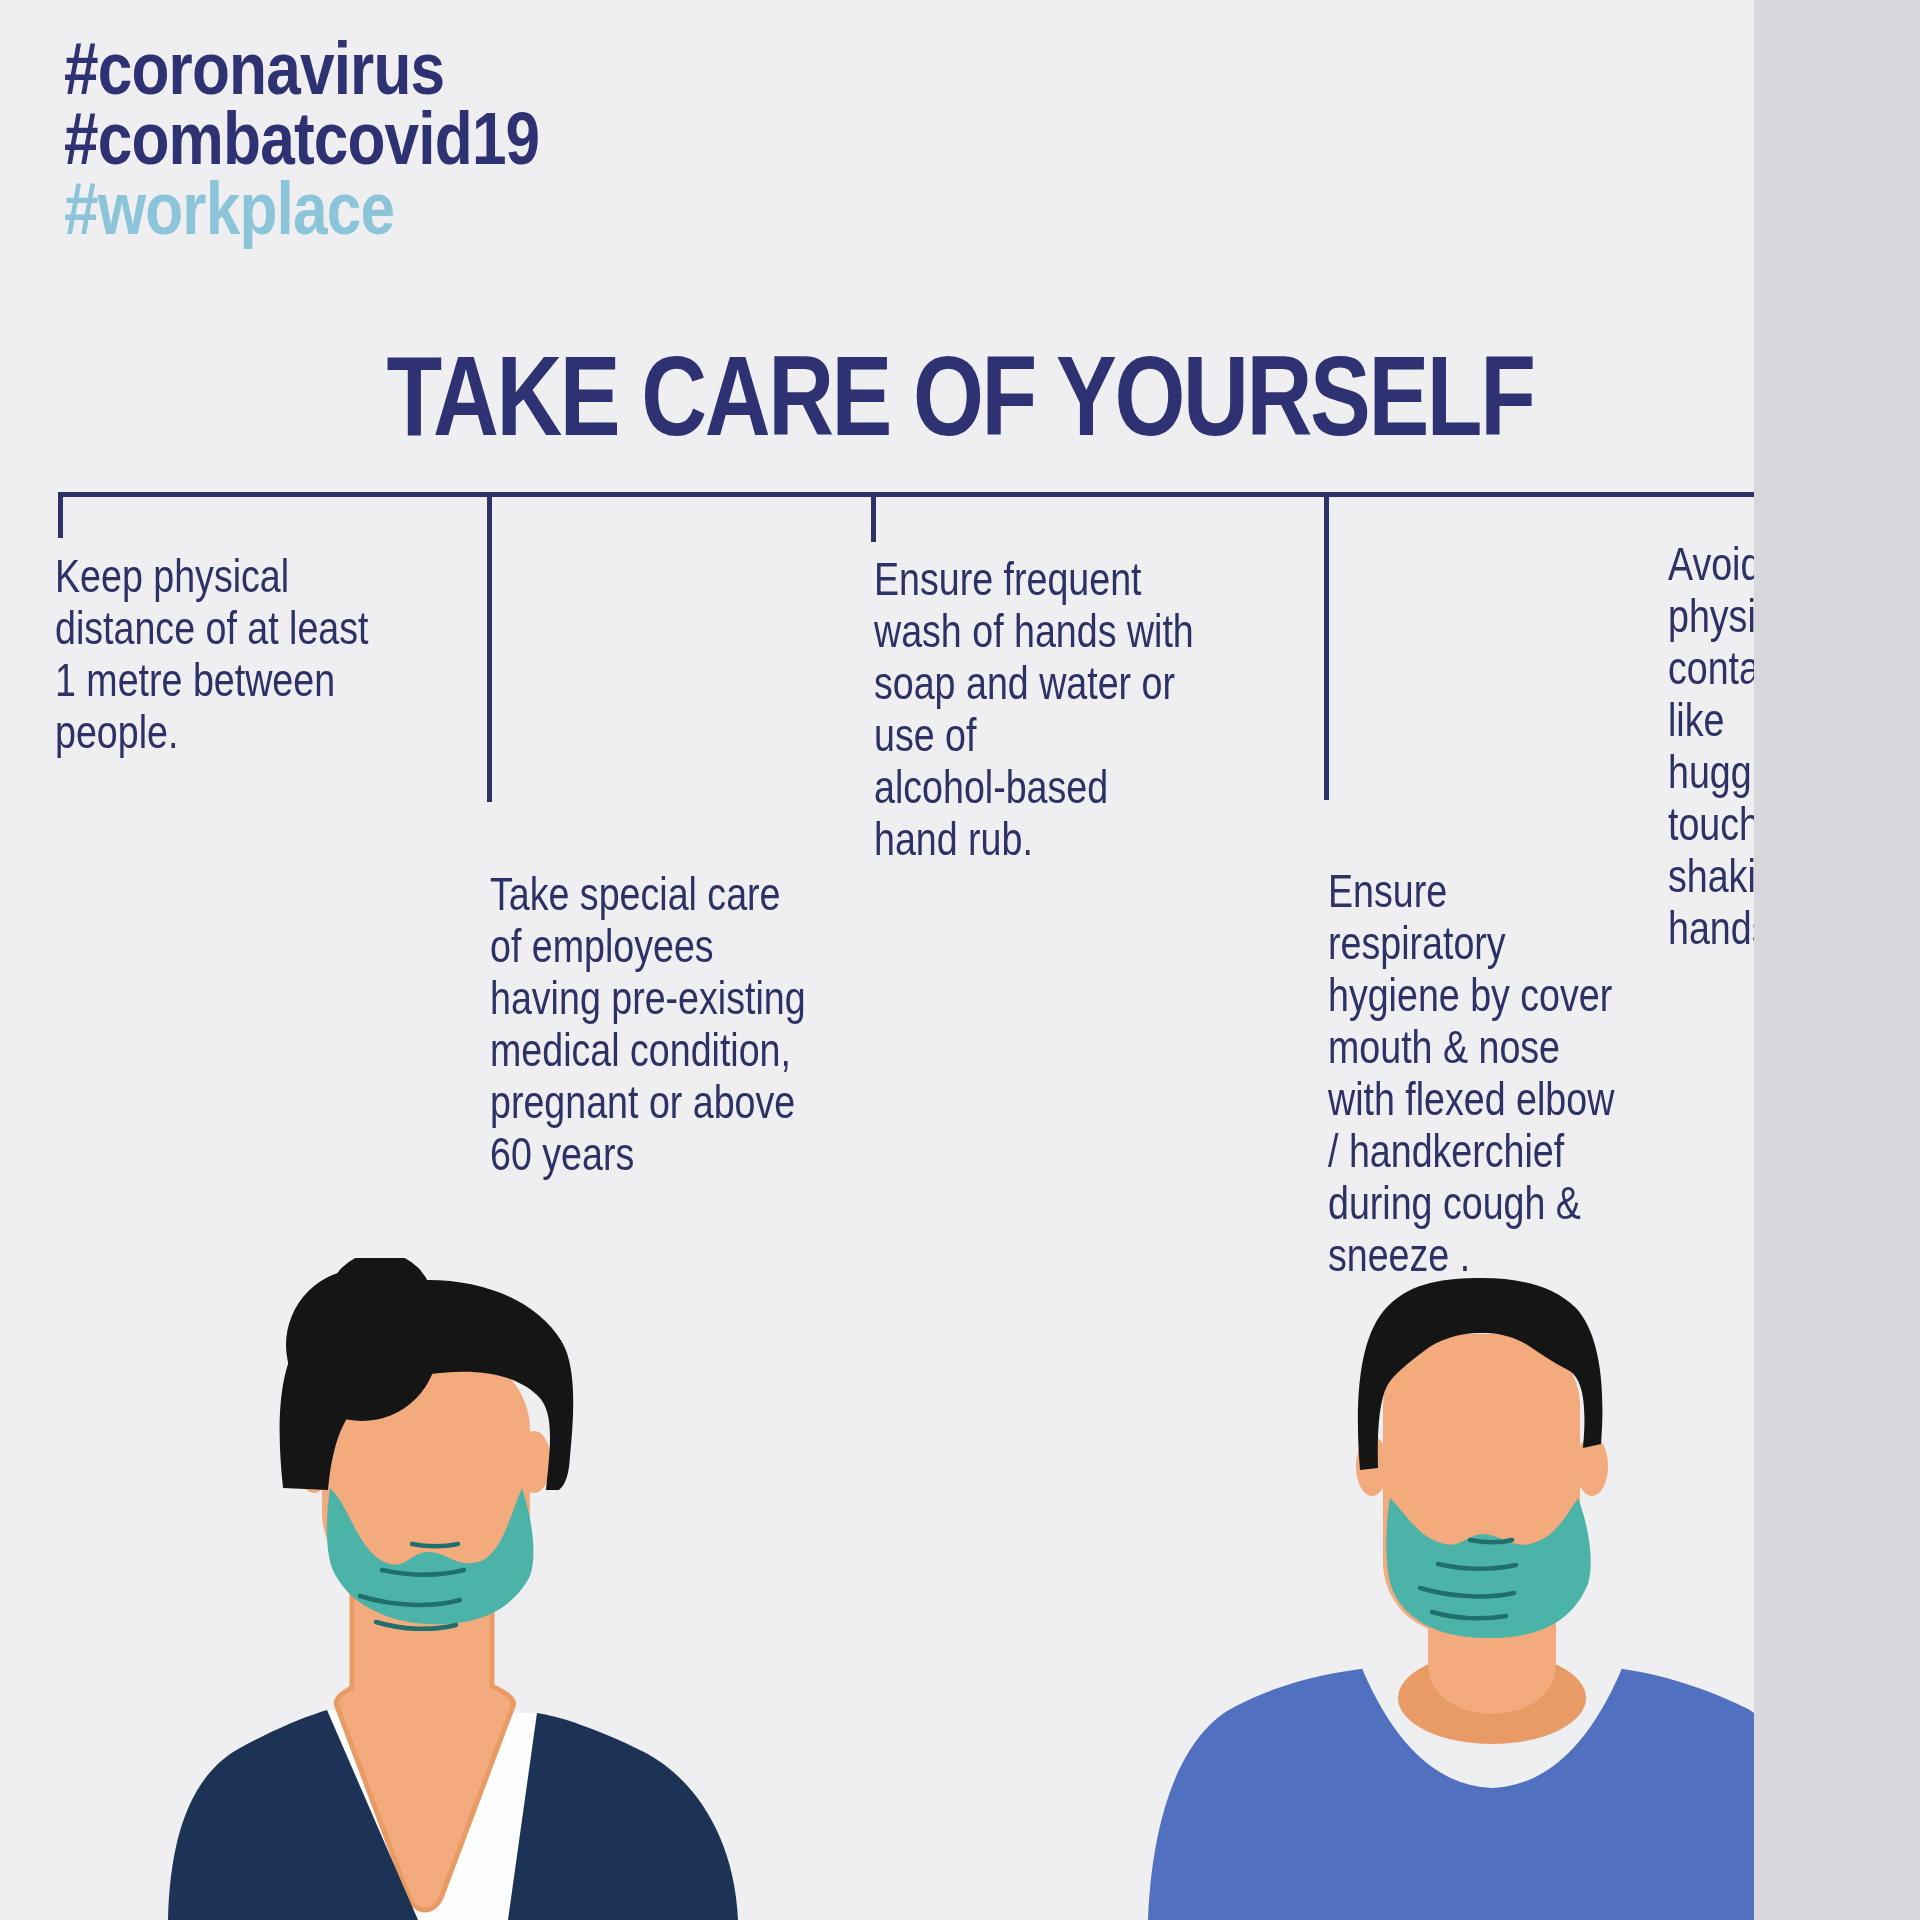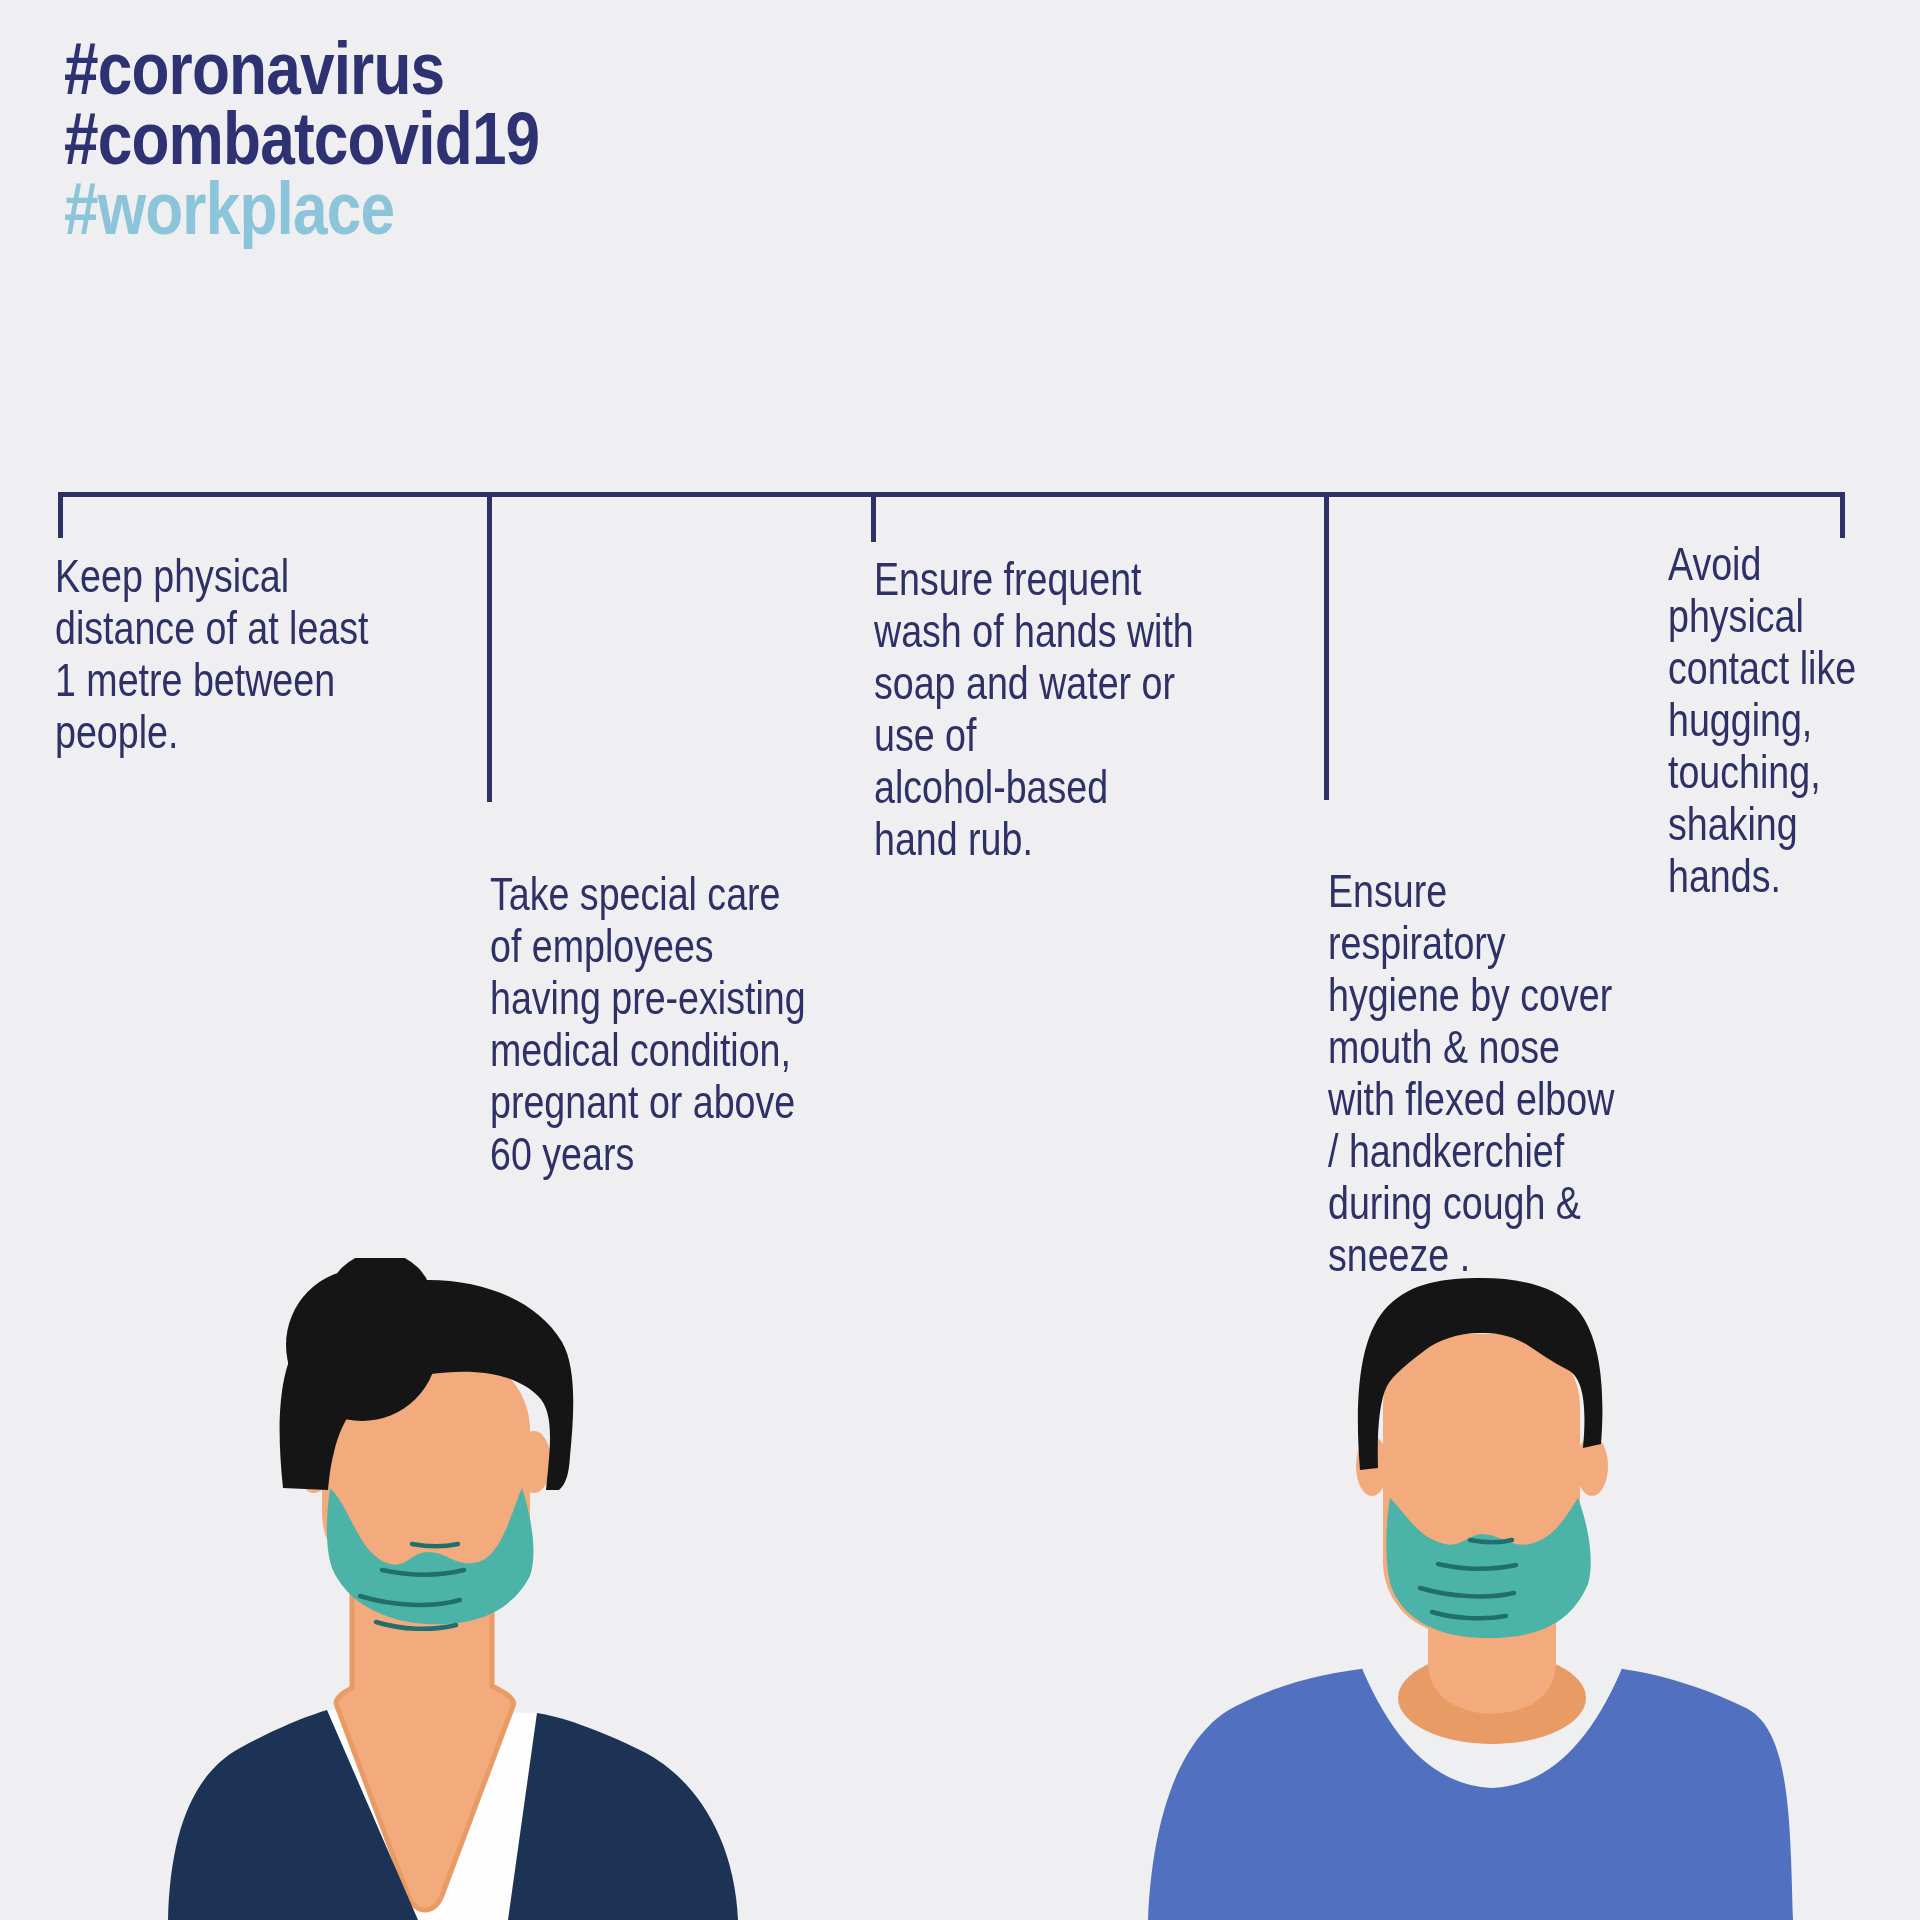--- a/index.html
+++ b/index.html
@@ -1,18 +1,18 @@
 <!DOCTYPE html>
 <html><head>
 <meta charset="utf-8">
 <style>
   html,body{margin:0;padding:0;background:#d8d8dc;}
   .canvas{
     position:relative;
-    width:1920px;height:1920px;
+    width:1754px;height:1920px;
     background:#efeff1;
     overflow:hidden;
     font-family:"Liberation Sans", sans-serif;
   }
   
   .hashtags{position:absolute;left:64px;top:34px;}
   .hashtag{
     font-size:74px;font-weight:bold;letter-spacing:-1px;
     line-height:70px;white-space:nowrap;
     transform:scaleX(0.84);transform-origin:left top;
@@ -59,20 +59,21 @@
 <body>
 
 <div class="canvas">
 
   <div class="hashtags">
     <div class="hashtag navy">#coronavirus</div>
     <div class="hashtag navy">#combatcovid19</div>
     <div class="hashtag blue">#workplace</div>
   </div>
 
+  <h1 class="title"><span class="title-inner">TAKE CARE OF YOURSELF</span></h1>
 
   <div class="bracket">
     <div class="hline"></div>
     <div class="tick t1"></div>
     <div class="tick t2"></div>
     <div class="tick t3"></div>
     <div class="tick t4"></div>
     <div class="tick t5"></div>
   </div>
 

